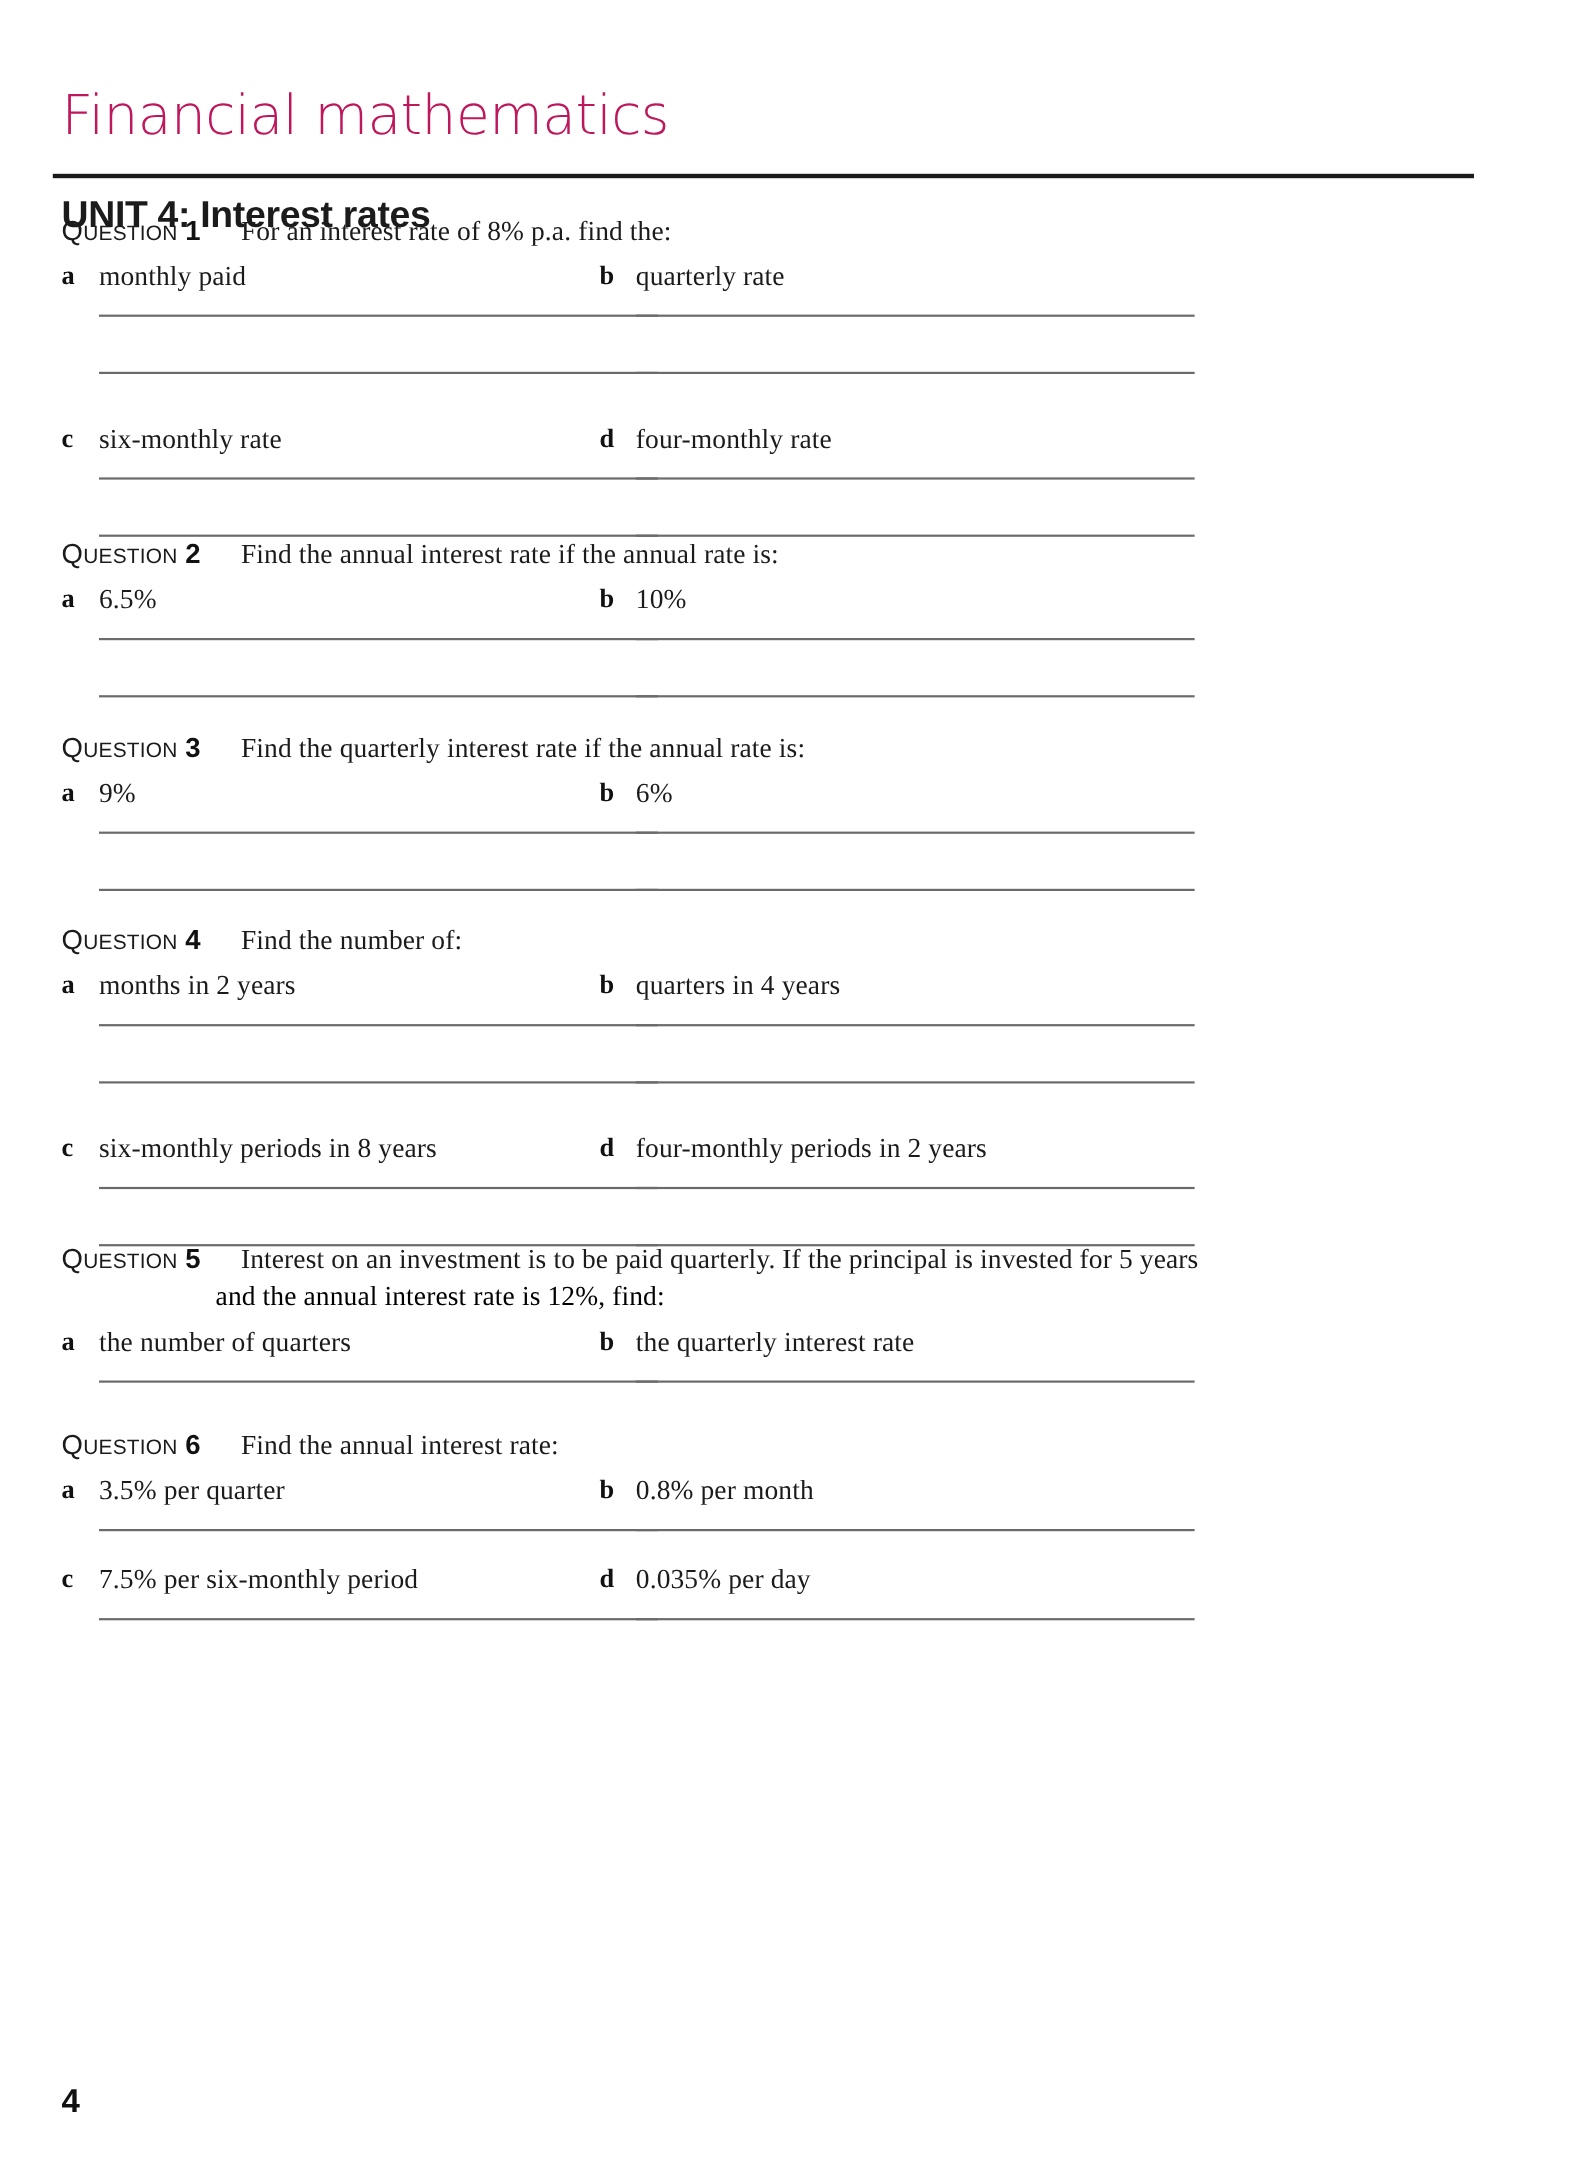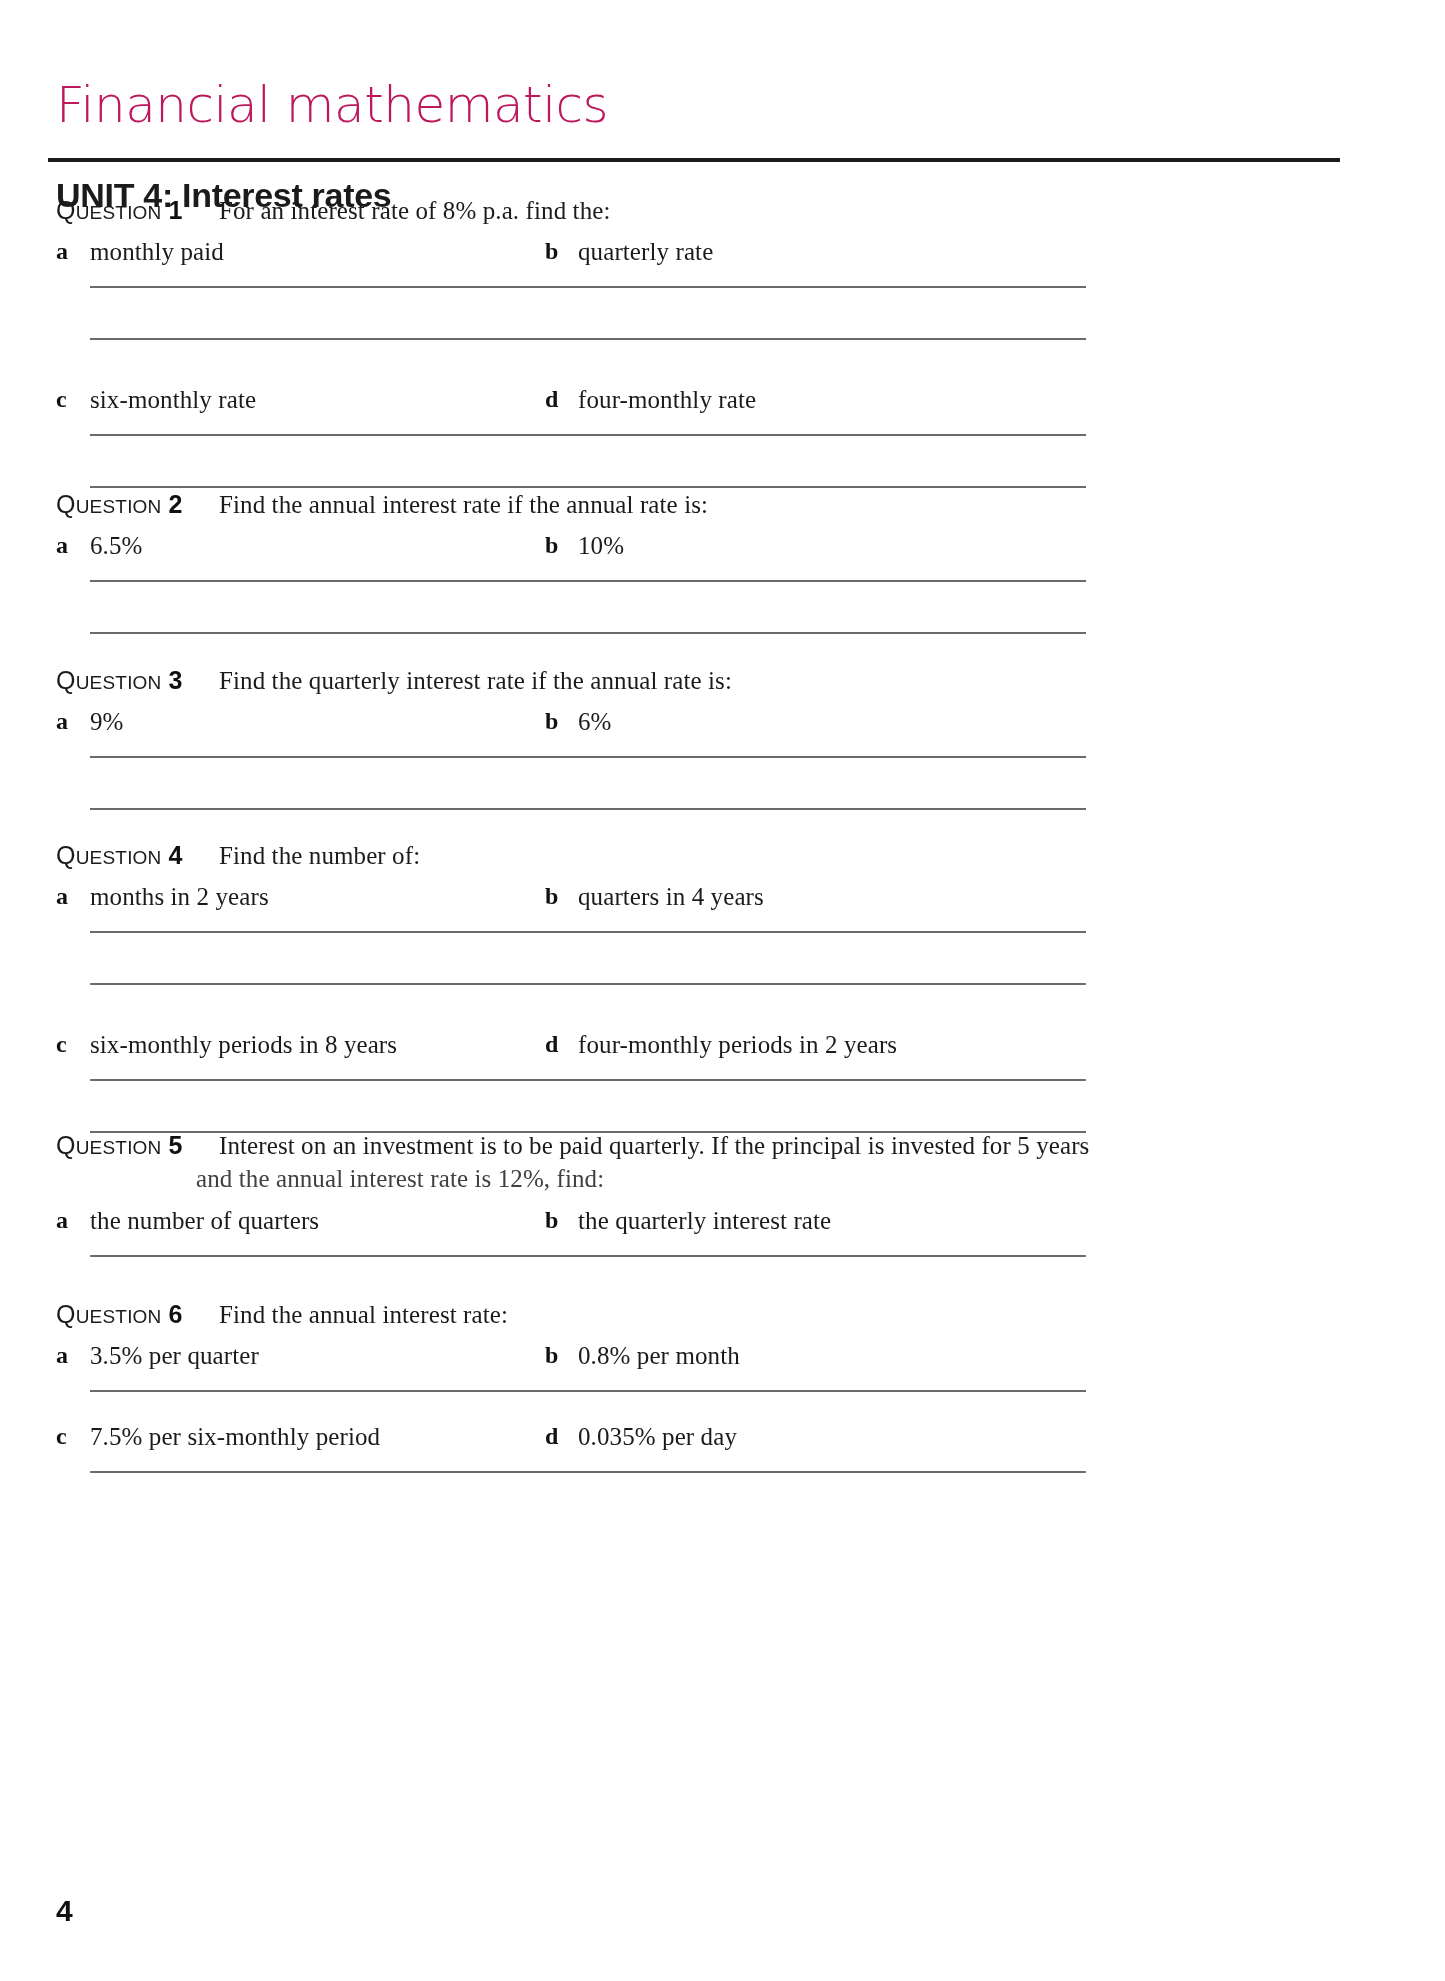--- a/index.html
+++ b/index.html
@@ -87,21 +87,21 @@
     white-space: nowrap;
     letter-spacing: 0.1px;
     margin-left: 23px;
   }
   .q-text2 {
     position: absolute;
     left: 196px;
     top: 34px;
     font-family: "Liberation Serif", serif;
     font-size: 25px;
-    color: #404040;
+    color: #000000;
     white-space: nowrap;
     letter-spacing: 0.1px;
   }
 
   
   .part { position: absolute; }
   .part-letter {
     position: absolute;
     top: 0;
     font-family: "Liberation Serif", serif;

